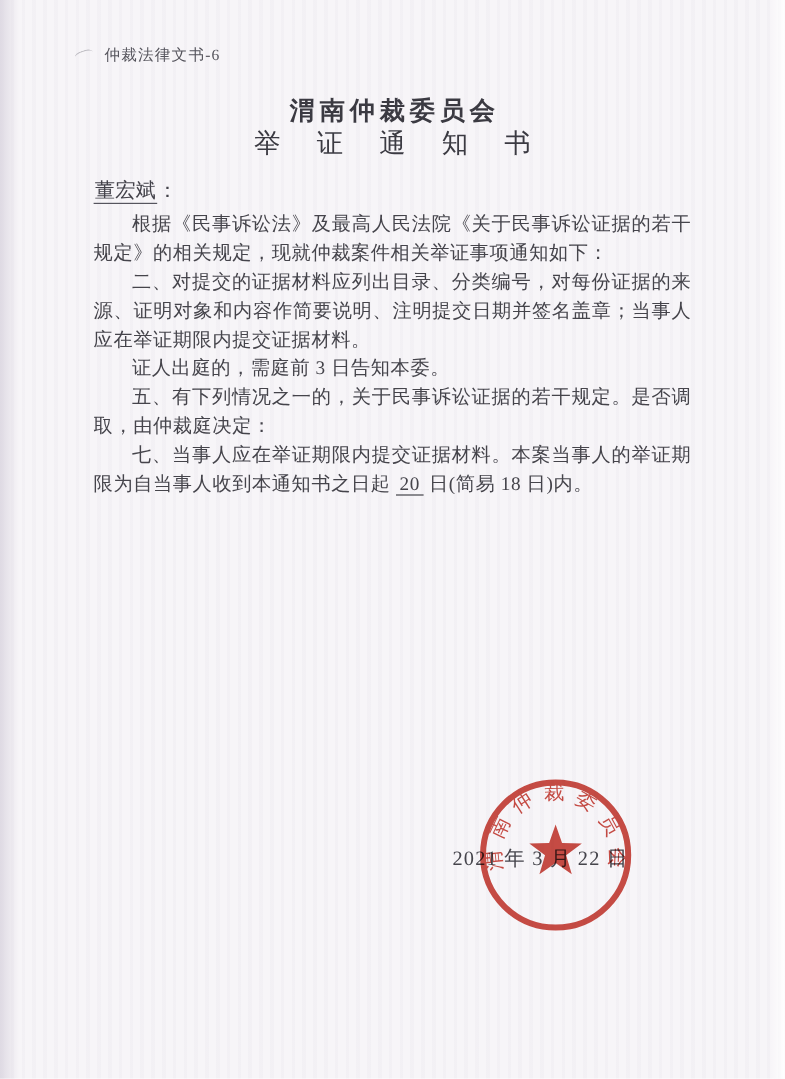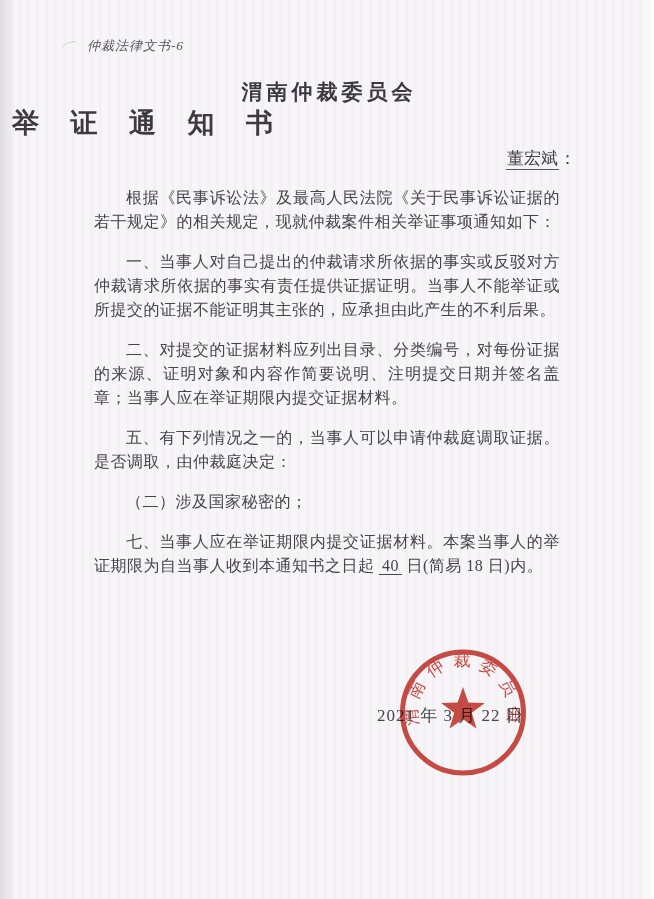--- a/index.html
+++ b/index.html
@@ -10,52 +10,52 @@
     background:
       linear-gradient(90deg, rgba(219,214,224,.85) 0px, rgba(247,245,249,0) 16px),
       linear-gradient(270deg, rgba(255,255,255,.95) 0px, rgba(247,245,249,0) 12px),
       repeating-linear-gradient(90deg, rgba(128,118,150,.035) 0px 3px, rgba(255,255,255,0) 3px 9px),
       #f7f5f8;
     font-family:"Liberation Serif","DejaVu Serif",serif;
     color:#46454c;
   }
   .doc-label{
     position:absolute;left:87px;top:37px;
-    font-size:13px;letter-spacing:1px;color:#55545c;font-style:italic;
+    font-size:13px;letter-spacing:1px;color:#55545c;
   }
   .artifact{
     position:absolute;left:62px;top:42px;width:16px;height:6px;
     border-top:1px solid rgba(90,88,100,.35);
     transform:rotate(-18deg);border-radius:50%;
   }
   .org-title{
     position:absolute;left:0;right:0;top:78px;
     text-align:center;
     font-family:"Liberation Sans","DejaVu Sans",sans-serif;
     font-weight:700;font-size:21px;letter-spacing:4px;text-indent:4px;
     color:#3b3a42;
   }
   .doc-title{
     position:absolute;left:0;right:0;top:105px;
-    text-align:left;
+    text-align:center;
     font-family:"Liberation Sans","DejaVu Sans",sans-serif;
-    font-weight:700;font-size:27px;letter-spacing:12px;text-indent:12px;
+    font-weight:400;font-size:22px;letter-spacing:12px;text-indent:12px;
     color:#3b3a42;
   }
   .content{
     position:absolute;left:78px;top:147px;width:498px;
   }
   .addressee{
-    font-size:17px;line-height:23px;margin:0 0 6px 0;color:#43424a;text-align:right;
+    font-size:17px;line-height:23px;margin:0 0 6px 0;color:#43424a;
   }
   .addressee-name{
     border-bottom:1px solid #56555e;padding:0 1px 1px 1px;
   }
   .para{
-    margin:16px;
+    margin:0;
     text-indent:2em;
     text-align:justify;
     font-size:16px;line-height:24px;
     color:#45444b;
     letter-spacing:.5px;
   }
   .u{
     border-bottom:1px solid #45444b;
     padding:0 3px;
   }
@@ -84,27 +84,26 @@
 
   <div class="org-title">渭南仲裁委员会</div>
 
   <div class="doc-title">举 证 通 知 书</div>
 
   <div class="content">
     <div class="addressee"><span class="addressee-name">董宏斌</span><span>：</span></div>
 
     <div id="paragraphs">
         <p class="para">根据《民事诉讼法》及最高人民法院《关于民事诉讼证据的若干规定》的相关规定，现就仲裁案件相关举证事项通知如下：</p>
-        <p class="para">一、当事人对自己提出的仲裁请求所依据的事实或反驳对方仲裁请求所依据的事实有责任提供证据证明。当事人不能举证或所提交的证据不能证明其主张的，应承担由此产生的不利后果。</p>
         <p class="para">二、对提交的证据材料应列出目录、分类编号，对每份证据的来源、证明对象和内容作简要说明、注明提交日期并签名盖章；当事人应在举证期限内提交证据材料。</p>
-        <p class="para">五、有下列情况之一的，当事人可以申请仲裁庭调取证据。是否调取，由仲裁庭决定：</p>
-        <p class="para">（二）涉及国家秘密的；</p>
+        <p class="para">证人出庭的，需庭前 3 日告知本委。</p>
+        <p class="para">五、有下列情况之一的，关于民事诉讼证据的若干规定。是否调取，由仲裁庭决定：</p>
       </div>
 
-    <p class="para"><span>七、当事人应在举证期限内提交证据材料。本案当事人的举证期限为自当事人收到本通知书之日起 </span><span class="u">40</span><span> 日(简易 18 日)内。</span></p>
+    <p class="para"><span>七、当事人应在举证期限内提交证据材料。本案当事人的举证期限为自当事人收到本通知书之日起 </span><span class="u">20</span><span> 日(简易 18 日)内。</span></p>
   </div>
 
   <div class="date-line">2021 年 3 月 22 日</div>
 
   <svg class="seal" viewBox="0 0 134 129" xmlns="http://www.w3.org/2000/svg">
     <circle cx="67" cy="63.5" r="60.5" fill="none" stroke-width="5" stroke="#c5352c"></circle>
     <polygon points="67,38 72.4,53.6 88.9,53.9 75.8,63.8 80.5,79.6 67,70.2 53.5,79.6 58.2,63.8 45.1,53.9 61.6,53.6" fill="#c5352c"></polygon>
     <defs>
       <path id="sealArc" d="M 23.8 78.7 A 46 46 0 1 1 110.2 78.7" fill="none"></path>
     </defs>

